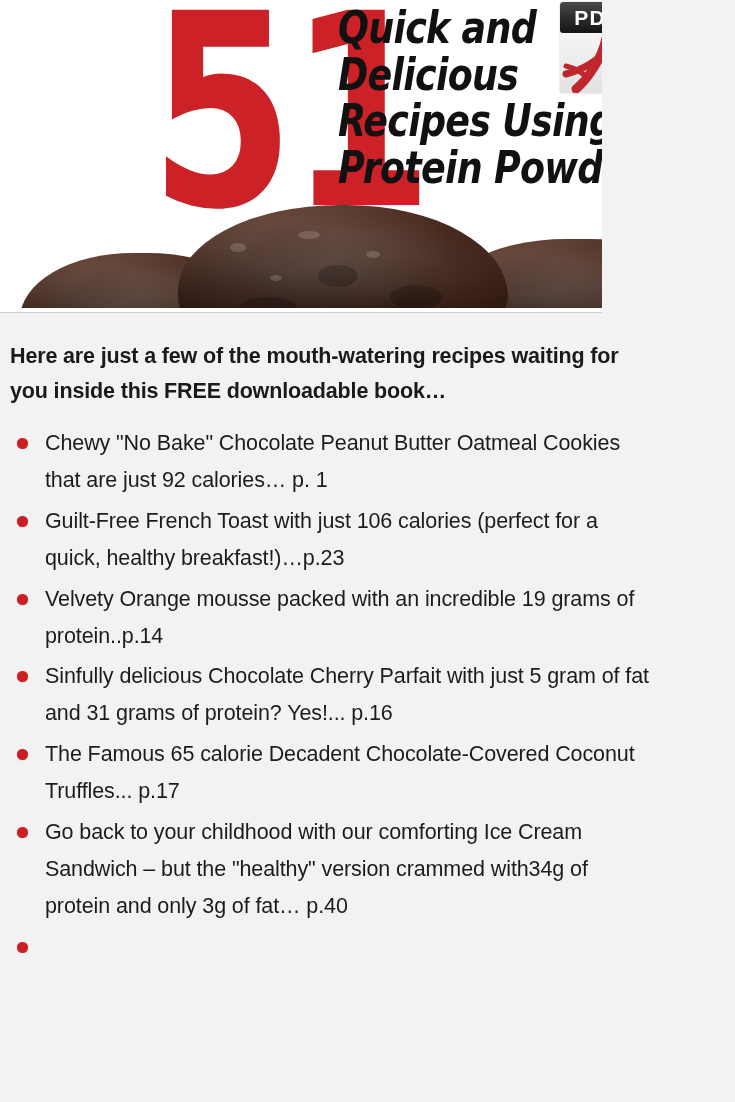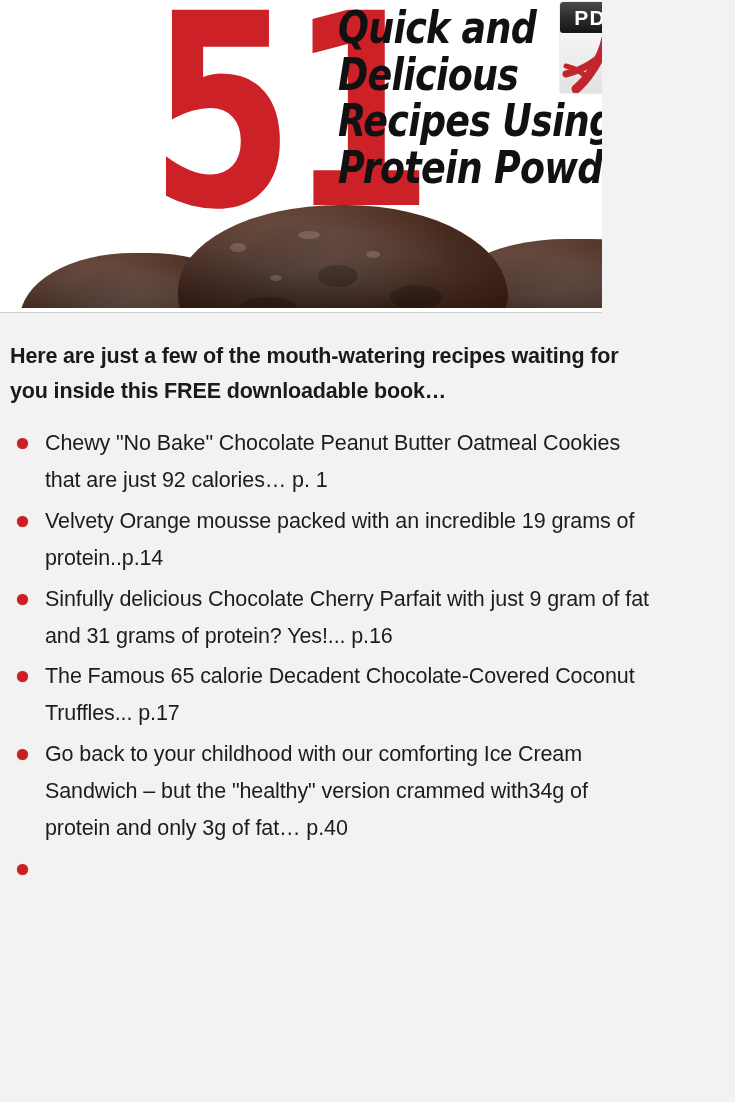--- a/index.html
+++ b/index.html
@@ -267,25 +267,29 @@
 
   <p class="lead-heading">Here are just a few of the mouth-watering recipes waiting for you inside this FREE downloadable book…</p>
 
   <ul class="recipe-list">
     <li class="recipe-item">
       <span class="bullet"></span>
       <span>Chewy "No Bake" Chocolate Peanut Butter Oatmeal Cookies that are just 92 calories… p. 1</span>
     </li>
     <li class="recipe-item">
       <span class="bullet"></span>
+      <span>Guilt-Free French Toast with just 106 calories (perfect for a quick, healthy breakfast!)…p.23</span>
+    </li>
+    <li class="recipe-item">
+      <span class="bullet"></span>
       <span>Velvety Orange mousse packed with an incredible 19 grams of protein..p.14</span>
     </li>
     <li class="recipe-item">
       <span class="bullet"></span>
-      <span>Sinfully delicious Chocolate Cherry Parfait with just 9 gram of fat and 31 grams of protein? Yes!... p.16</span>
+      <span>Sinfully delicious Chocolate Cherry Parfait with just 5 gram of fat and 31 grams of protein? Yes!... p.16</span>
     </li>
     <li class="recipe-item">
       <span class="bullet"></span>
       <span>The Famous 65 calorie Decadent Chocolate-Covered Coconut Truffles... p.17</span>
     </li>
     <li class="recipe-item">
       <span class="bullet"></span>
       <span>Go back to your childhood with our comforting Ice Cream Sandwich – but the "healthy" version crammed with34g of protein and only 3g of fat… p.40</span>
     </li>
     <li class="recipe-item">

